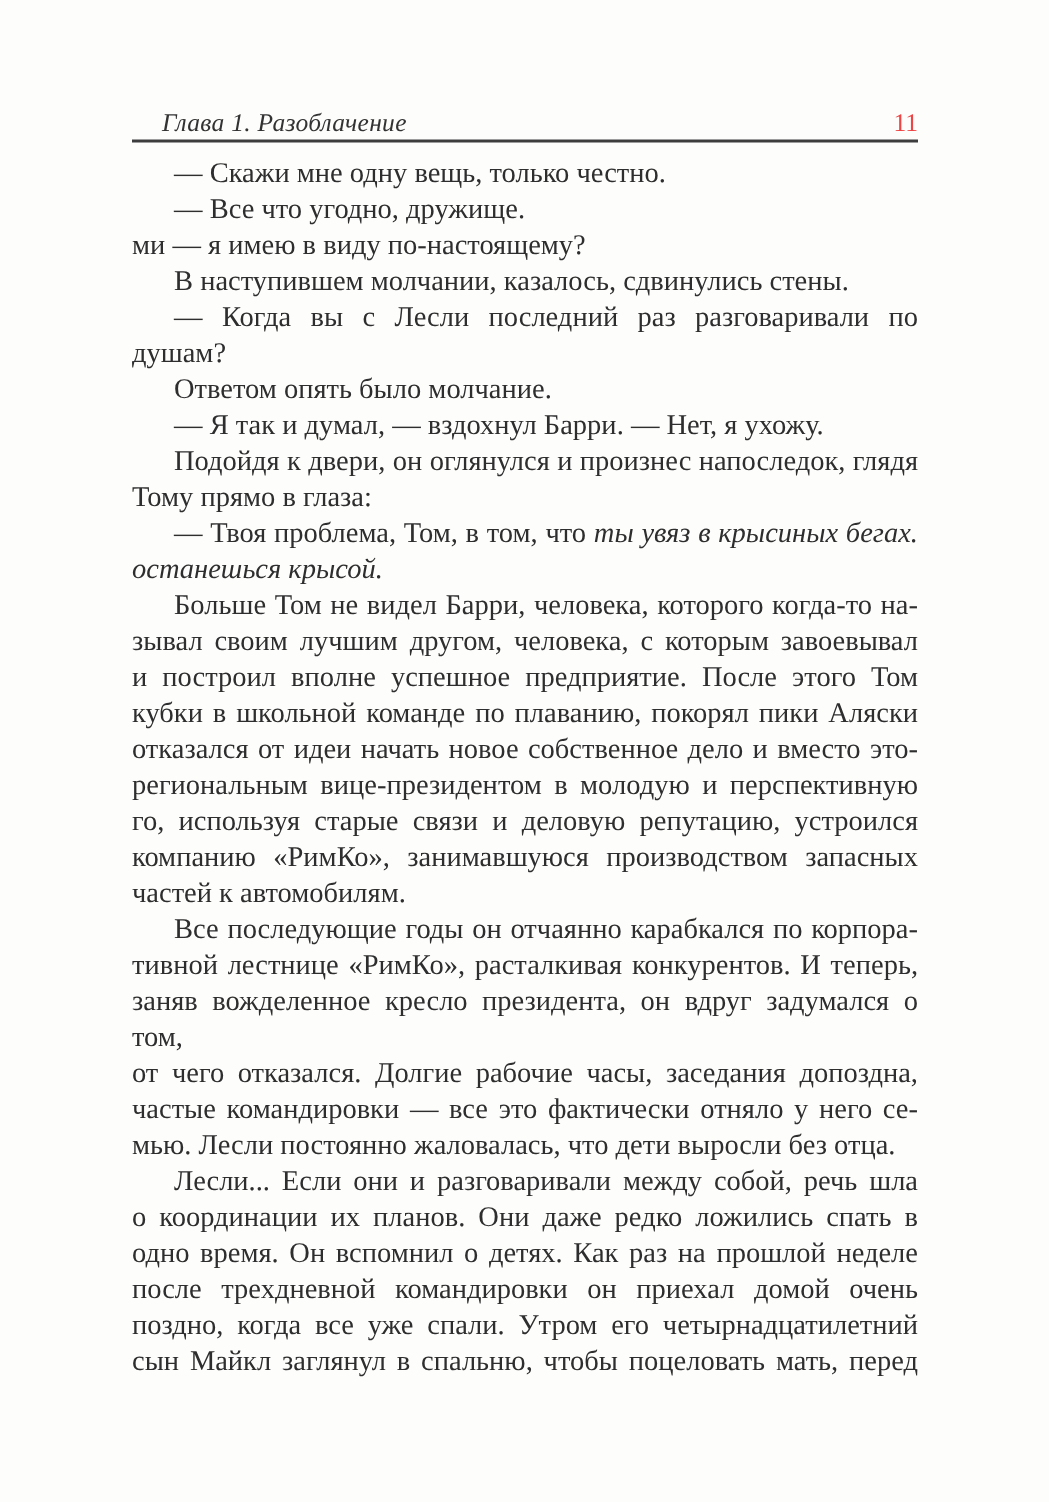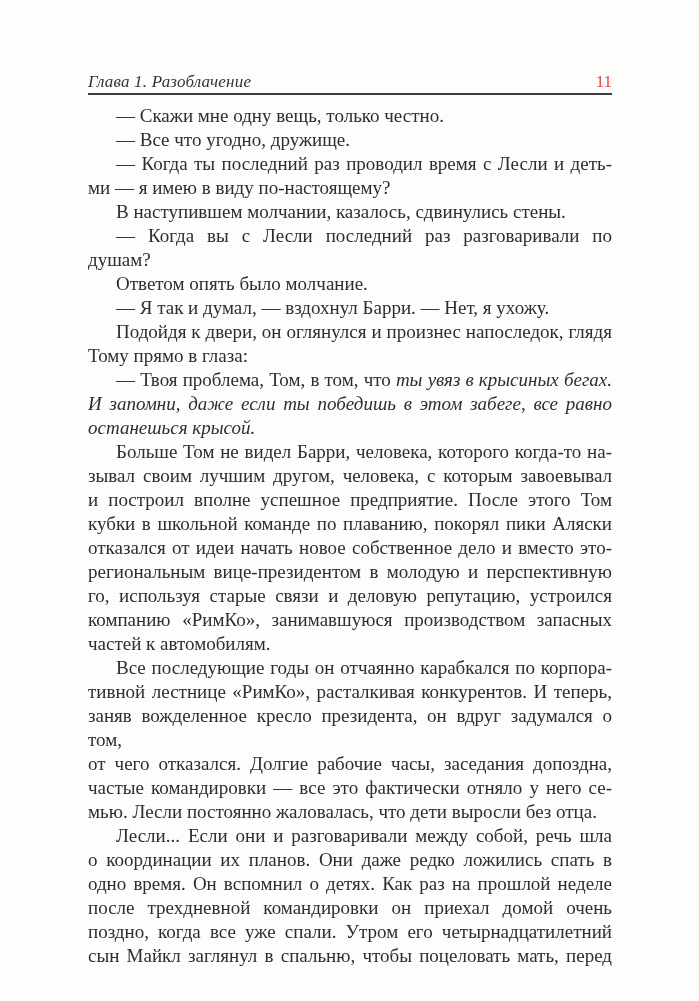--- a/index.html
+++ b/index.html
@@ -26,20 +26,21 @@
     top: 72px;
     display: flex;
     justify-content: space-between;
     align-items: baseline;
   }
   .chapter-title {
     font-style: italic;
     font-size: 17px;
     letter-spacing: 0.2px;
     color: #333;
+    margin-left: 20px;
   }
   .page-number {
     font-size: 17px;
     color: #ef4444;
   }
   .header-rule {
     position: absolute;
     left: 88px;
     width: 524px;
     top: 93px;
@@ -83,42 +84,40 @@
   </div>
   <div class="header-rule"></div>
   <div class="page-body">
       <div class="paragraph">
         <div class="line first last">— Скажи мне одну вещь, только честно.</div>
       </div>
       <div class="paragraph">
         <div class="line first last">— Все что угодно, дружище.</div>
       </div>
       <div class="paragraph">
-        <div class="line first">— Когда ты последний раз проводил время с Лесли и деть-</div>
         <div class="line last">ми — я имею в виду по-настоящему?</div>
       </div>
       <div class="paragraph">
         <div class="line first last">В наступившем молчании, казалось, сдвинулись стены.</div>
       </div>
       <div class="paragraph">
         <div class="line first last">— Когда вы с Лесли последний раз разговаривали по душам?</div>
       </div>
       <div class="paragraph">
         <div class="line first last">Ответом опять было молчание.</div>
       </div>
       <div class="paragraph">
         <div class="line first last">— Я так и думал, — вздохнул Барри. — Нет, я ухожу.</div>
       </div>
       <div class="paragraph">
         <div class="line first">Подойдя к двери, он оглянулся и произнес напоследок, глядя</div>
         <div class="line last">Тому прямо в глаза:</div>
       </div>
       <div class="paragraph">
         <div class="line first">— Твоя проблема, Том, в том, что <i>ты увяз в крысиных бегах.</i></div>
-        <div class="line"><i>И запомни, даже если ты победишь в этом забеге, все равно</i></div>
         <div class="line last"><i>останешься крысой.</i></div>
       </div>
       <div class="paragraph">
         <div class="line first">Больше Том не видел Барри, человека, которого когда-то на-</div>
         <div class="line">зывал своим лучшим другом, человека, с которым завоевывал</div>
         <div class="line">и построил вполне успешное предприятие. После этого Том</div>
         <div class="line">кубки в школьной команде по плаванию, покорял пики Аляски</div>
         <div class="line">отказался от идеи начать новое собственное дело и вместо это-</div>
         <div class="line">региональным вице-президентом в молодую и перспективную</div>
         <div class="line">го, используя старые связи и деловую репутацию, устроился</div>

